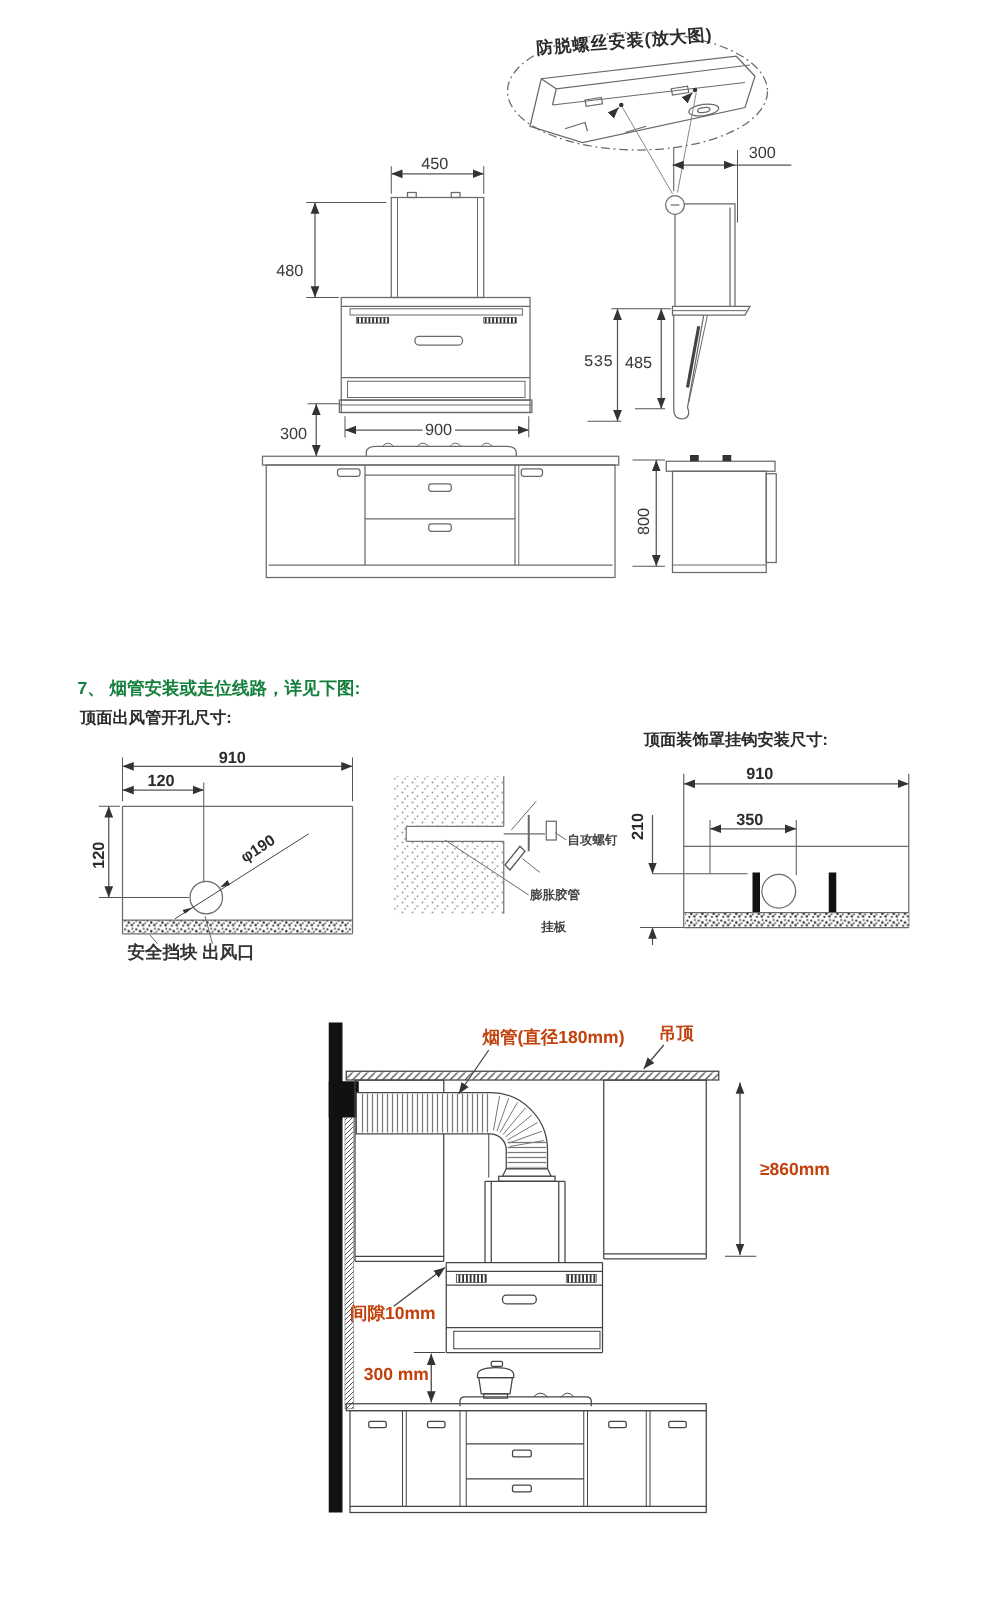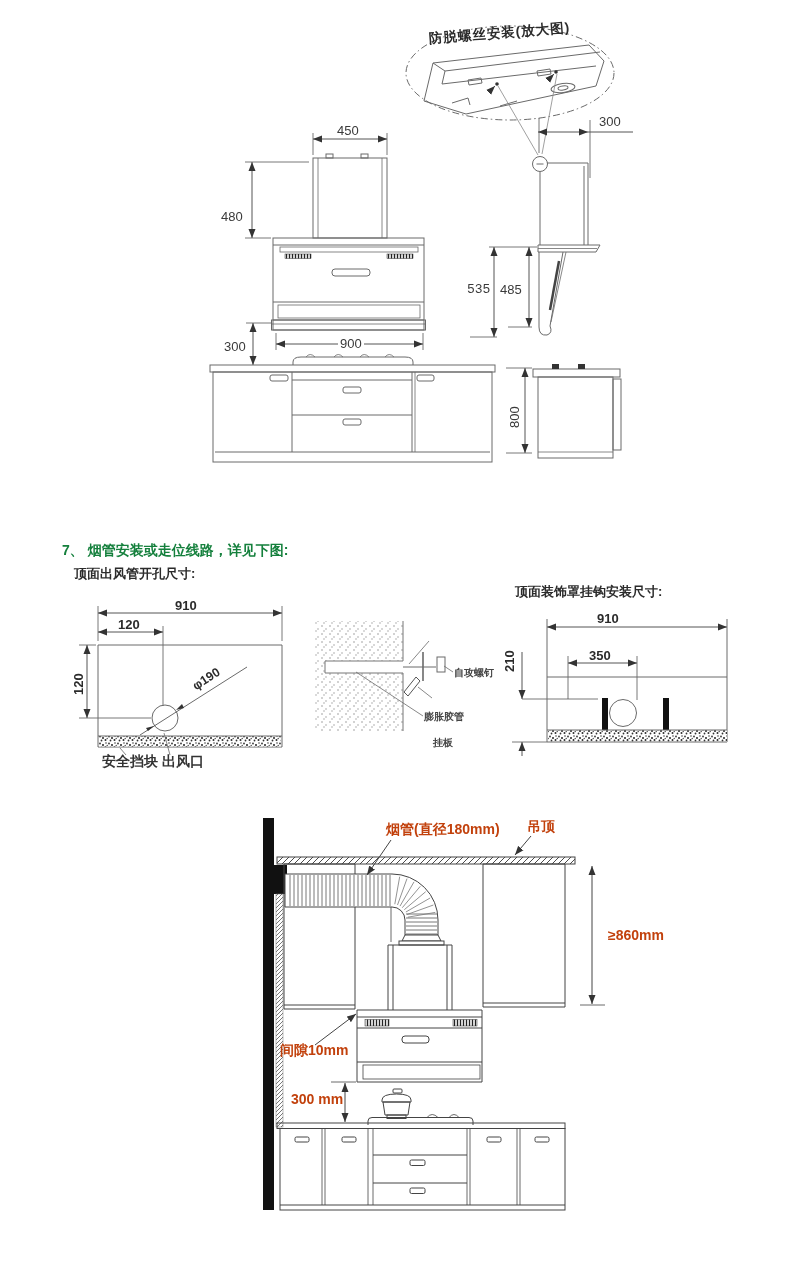--- a/index.html
+++ b/index.html
@@ -292,21 +292,21 @@
 <span class="lbl" style="left:599px;top:115px;">300</span>
 <span class="lbl" style="left:337px;top:124px;">450</span>
 <span class="lbl" style="left:221px;top:210px;">480</span>
 <span class="lbl" style="left:467px;top:283px;font-family:Liberation Mono, monospace;">535</span>
 <span class="lbl" style="left:500px;top:283px;">485</span>
 <span class="lbl" style="left:224px;top:340px;">300</span>
 <span class="lbl wbg" style="left:338px;top:337px;">900</span>
 <span class="lbl r90" style="left:508px;top:428px;">800</span>
 
 <span class="lbl big" style="left:62px;top:530px;font-size:14px;font-weight:600;color:#15803d;margin-top:13px;">7、 烟管安装或走位线路，详见下图:</span>
-<span class="lbl semi" style="left:64px;top:567px;font-weight:700;margin-left:10px;">顶面出风管开孔尺寸:</span>
+<span class="lbl semi" style="left:64px;top:567px;font-weight:700;">顶面出风管开孔尺寸:</span>
 <span class="lbl bold" style="left:175px;top:599px;">910</span>
 <span class="lbl bold" style="left:118px;top:618px;">120</span>
 <span class="lbl bold r90" style="left:72px;top:695px;">120</span>
 <span class="lbl bold r33" style="left:194px;top:681px;font-size:12.5px;">φ190</span>
 <span class="lbl xs" style="left:102px;top:754px;">安全挡块  出风口</span>
 
 <span class="lbl sm" style="left:454px;top:668px;">自攻螺钉</span>
 <span class="lbl sm" style="left:433px;top:694px;margin-top:44px;">挂板</span>
 <span class="lbl sm" style="left:424px;top:712px;">膨胀胶管</span>
 

